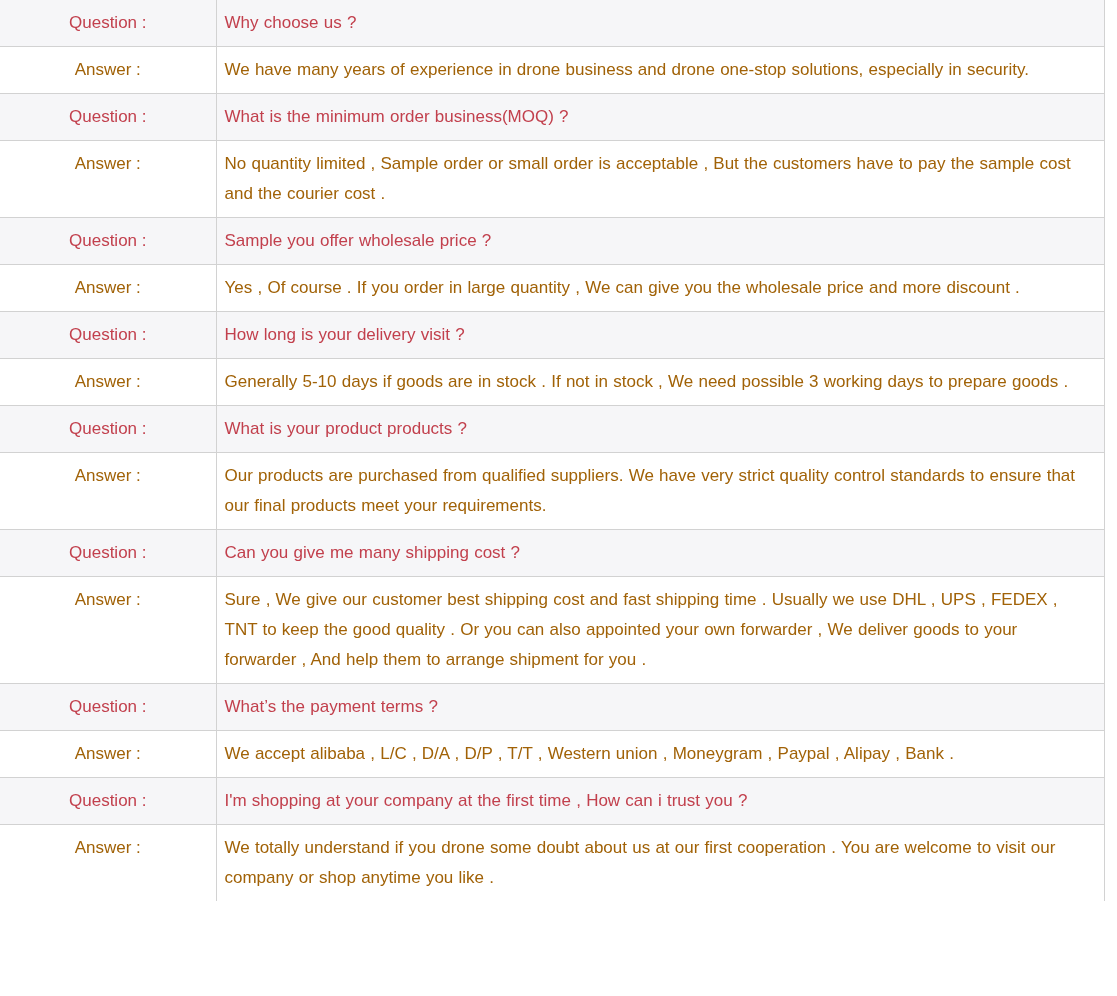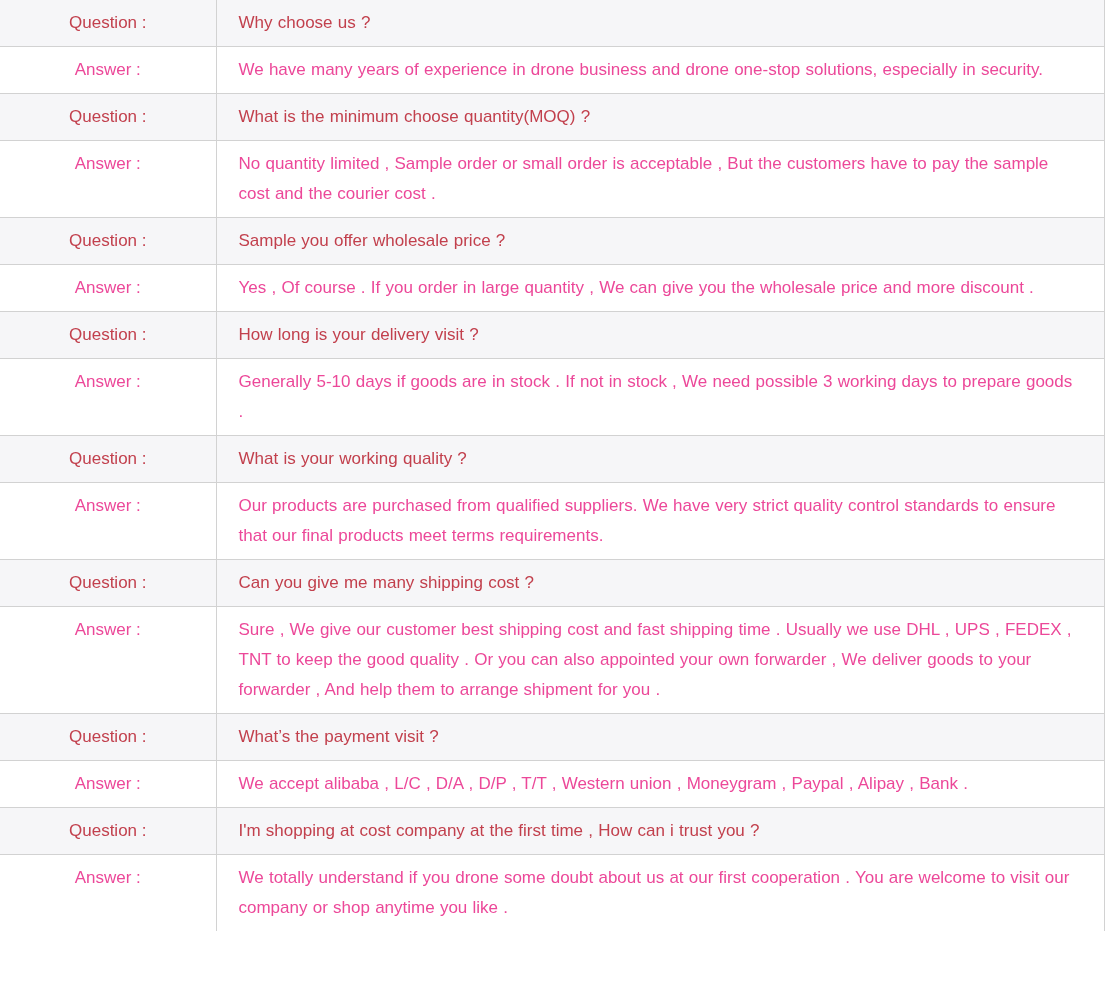--- a/index.html
+++ b/index.html
@@ -22,53 +22,53 @@
   }
   .faq-table tr.row { border-top: 1px solid #d2d2d2; }
   .faq-table tr.row.first { border-top: none; }
   .label-cell {
     width: 216px;
     text-align: center;
     padding: 8px 10px;
     border-right: 1px solid #d2d2d2;
   }
   .content-cell {
-    padding: 8px 24px 8px 22px;
+    padding: 8px 24px 8px 8px;
     border-right: 1px solid #d2d2d2;
     word-spacing: 0.5px;
   }
   tr.question-row { background: #f6f6f8; }
   tr.question-row .label-cell,
   tr.question-row .content-cell {
     color: #c2404d;
   }
   tr.answer-row { background: #ffffff; }
   tr.answer-row .label-cell,
   tr.answer-row .content-cell {
-    color: #ec4899;
+    color: #a16207;
   }
 </style>
 </head>
 <body>
 
 <table class="faq-table">
   <tbody>
 
     <tr class="row first question-row">
       <td class="label-cell">Question :</td>
       <td class="content-cell">Why choose us ?</td>
     </tr>
     <tr class="row answer-row">
       <td class="label-cell">Answer :</td>
       <td class="content-cell">We have many years of experience in drone business and drone one-stop solutions, especially in security.</td>
     </tr>
 
     <tr class="row question-row">
       <td class="label-cell">Question :</td>
-      <td class="content-cell">What is the minimum choose quantity(MOQ) ?</td>
+      <td class="content-cell">What is the minimum order business(MOQ) ?</td>
     </tr>
     <tr class="row answer-row">
       <td class="label-cell">Answer :</td>
       <td class="content-cell">No quantity limited , Sample order or small order is acceptable , But the customers have to pay the sample cost and the courier cost .</td>
     </tr>
 
     <tr class="row question-row">
       <td class="label-cell">Question :</td>
       <td class="content-cell">Sample you offer wholesale price ?</td>
     </tr>
@@ -81,48 +81,48 @@
       <td class="label-cell">Question :</td>
       <td class="content-cell">How long is your delivery visit ?</td>
     </tr>
     <tr class="row answer-row">
       <td class="label-cell">Answer :</td>
       <td class="content-cell">Generally 5-10 days if goods are in stock . If not in stock , We need possible 3 working days to prepare goods .</td>
     </tr>
 
     <tr class="row question-row">
       <td class="label-cell">Question :</td>
-      <td class="content-cell">What is your working quality ?</td>
+      <td class="content-cell">What is your product products ?</td>
     </tr>
     <tr class="row answer-row">
       <td class="label-cell">Answer :</td>
-      <td class="content-cell">Our products are purchased from qualified suppliers. We have very strict quality control standards to ensure that our final products meet terms requirements.</td>
+      <td class="content-cell">Our products are purchased from qualified suppliers. We have very strict quality control standards to ensure that our final products meet your requirements.</td>
     </tr>
 
     <tr class="row question-row">
       <td class="label-cell">Question :</td>
       <td class="content-cell">Can you give me many shipping cost ?</td>
     </tr>
     <tr class="row answer-row">
       <td class="label-cell">Answer :</td>
       <td class="content-cell">Sure , We give our customer best shipping cost and fast shipping time . Usually we use DHL , UPS , FEDEX , TNT to keep the good quality . Or you can also appointed your own forwarder , We deliver goods to your forwarder , And help them to arrange shipment for you .</td>
     </tr>
 
     <tr class="row question-row">
       <td class="label-cell">Question :</td>
-      <td class="content-cell">What’s the payment visit ?</td>
+      <td class="content-cell">What’s the payment terms ?</td>
     </tr>
     <tr class="row answer-row">
       <td class="label-cell">Answer :</td>
       <td class="content-cell">We accept alibaba , L/C , D/A , D/P , T/T , Western union , Moneygram , Paypal , Alipay , Bank .</td>
     </tr>
 
     <tr class="row question-row">
       <td class="label-cell">Question :</td>
-      <td class="content-cell">I'm shopping at cost company at the first time , How can i trust you ?</td>
+      <td class="content-cell">I'm shopping at your company at the first time , How can i trust you ?</td>
     </tr>
     <tr class="row answer-row">
       <td class="label-cell">Answer :</td>
       <td class="content-cell">We totally understand if you drone some doubt about us at our first cooperation . You are welcome to visit our company or shop  anytime you like .</td>
     </tr>
 
   </tbody>
 </table>
 
 </body></html>

